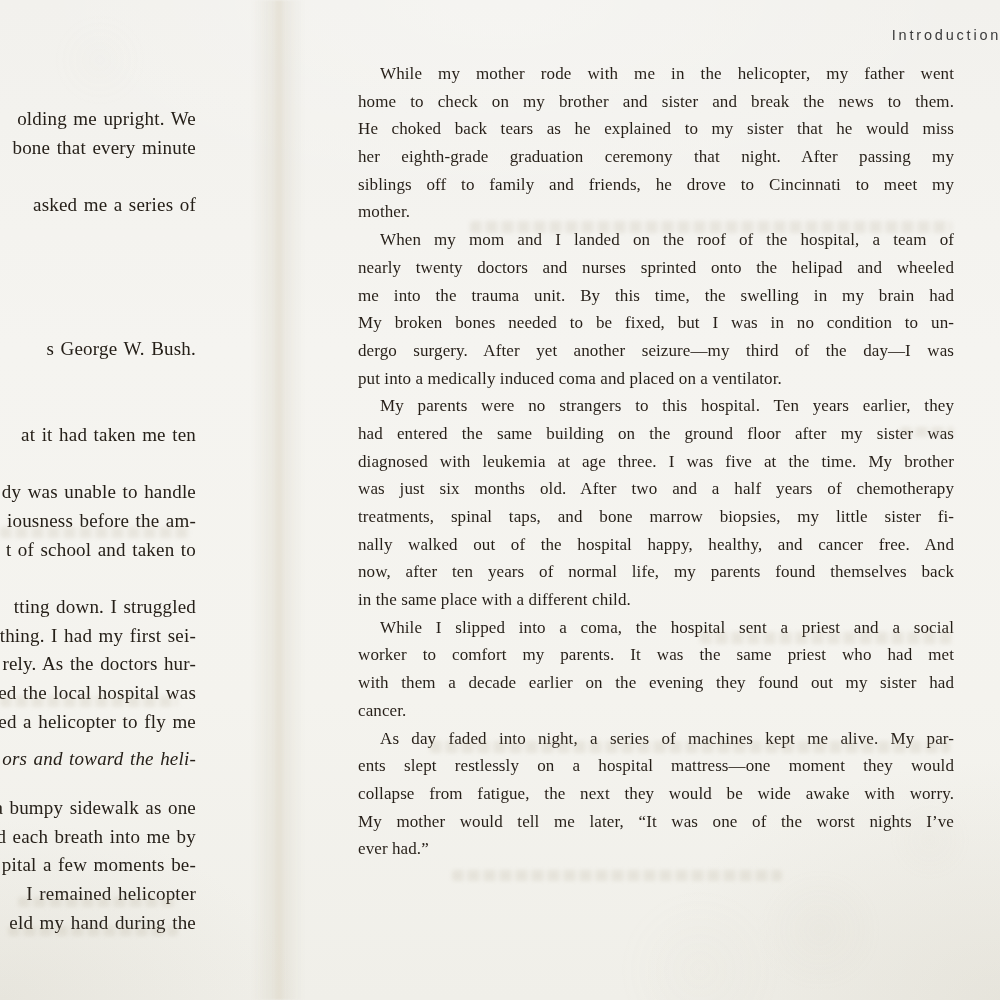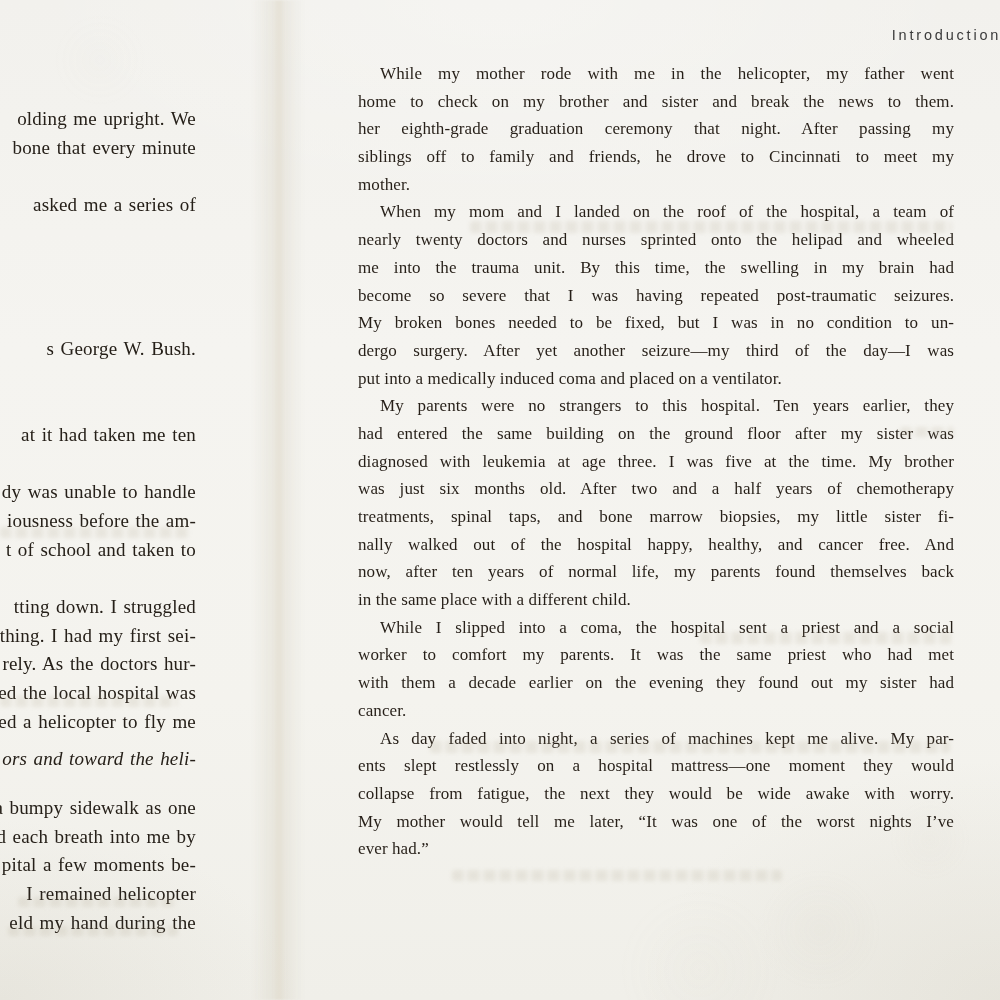--- a/index.html
+++ b/index.html
@@ -90,27 +90,27 @@
 
   <div class="gutter"></div>
 
   <div class="rheader">
     <span class="section">Introduction</span><span class="sep">|</span><span class="pageno">3</span>
   </div>
 
   <div class="page-right" id="rightPage">
       <div class="rline indent">While my mother rode with me in the helicopter, my father went</div>
       <div class="rline">home to check on my brother and sister and break the news to them.</div>
+      <div class="rline">He choked back tears as he explained to my sister that he would miss</div>
       <div class="rline">her eighth-grade graduation ceremony that night. After passing my</div>
       <div class="rline">siblings off to family and friends, he drove to Cincinnati to meet my</div>
       <div class="rline last">mother.</div>
       <div class="rline indent">When my mom and I landed on the roof of the hospital, a team of</div>
       <div class="rline">nearly twenty doctors and nurses sprinted onto the helipad and wheeled</div>
       <div class="rline">me into the trauma unit. By this time, the swelling in my brain had</div>
-      <div class="rline">become so severe that I was having repeated post-traumatic seizures.</div>
       <div class="rline">My broken bones needed to be fixed, but I was in no condition to un-</div>
       <div class="rline">dergo surgery. After yet another seizure—my third of the day—I was</div>
       <div class="rline last">put into a medically induced coma and placed on a ventilator.</div>
       <div class="rline indent">My parents were no strangers to this hospital. Ten years earlier, they</div>
       <div class="rline">had entered the same building on the ground floor after my sister was</div>
       <div class="rline">diagnosed with leukemia at age three. I was five at the time. My brother</div>
       <div class="rline">was just six months old. After two and a half years of chemotherapy</div>
       <div class="rline">treatments, spinal taps, and bone marrow biopsies, my little sister fi-</div>
       <div class="rline">nally walked out of the hospital happy, healthy, and cancer free. And</div>
       <div class="rline">now, after ten years of normal life, my parents found themselves back</div>

